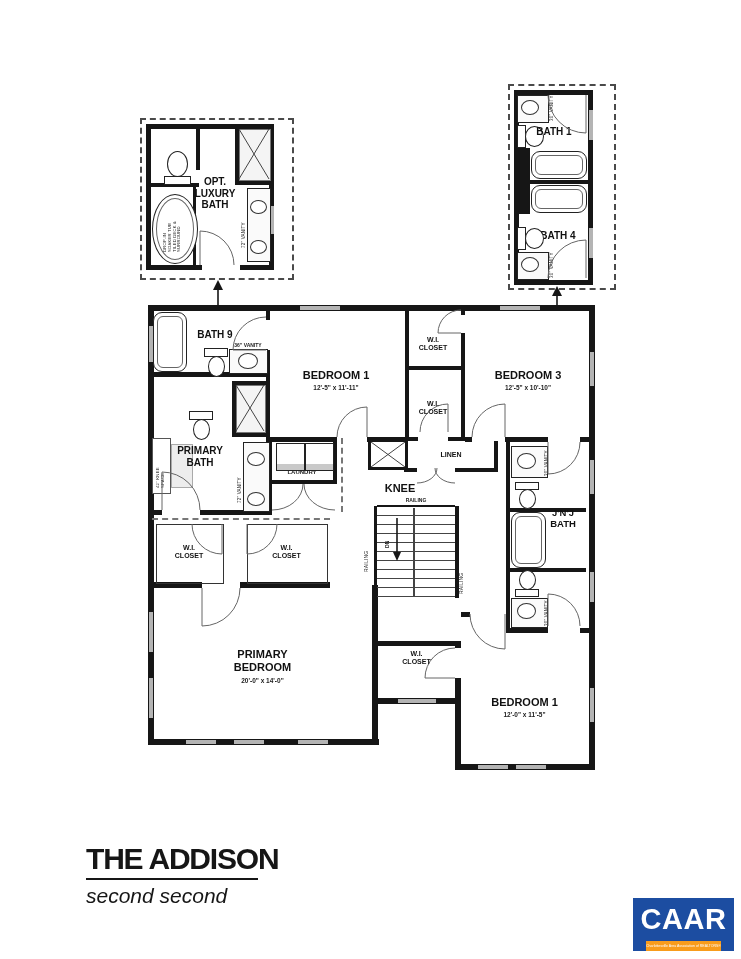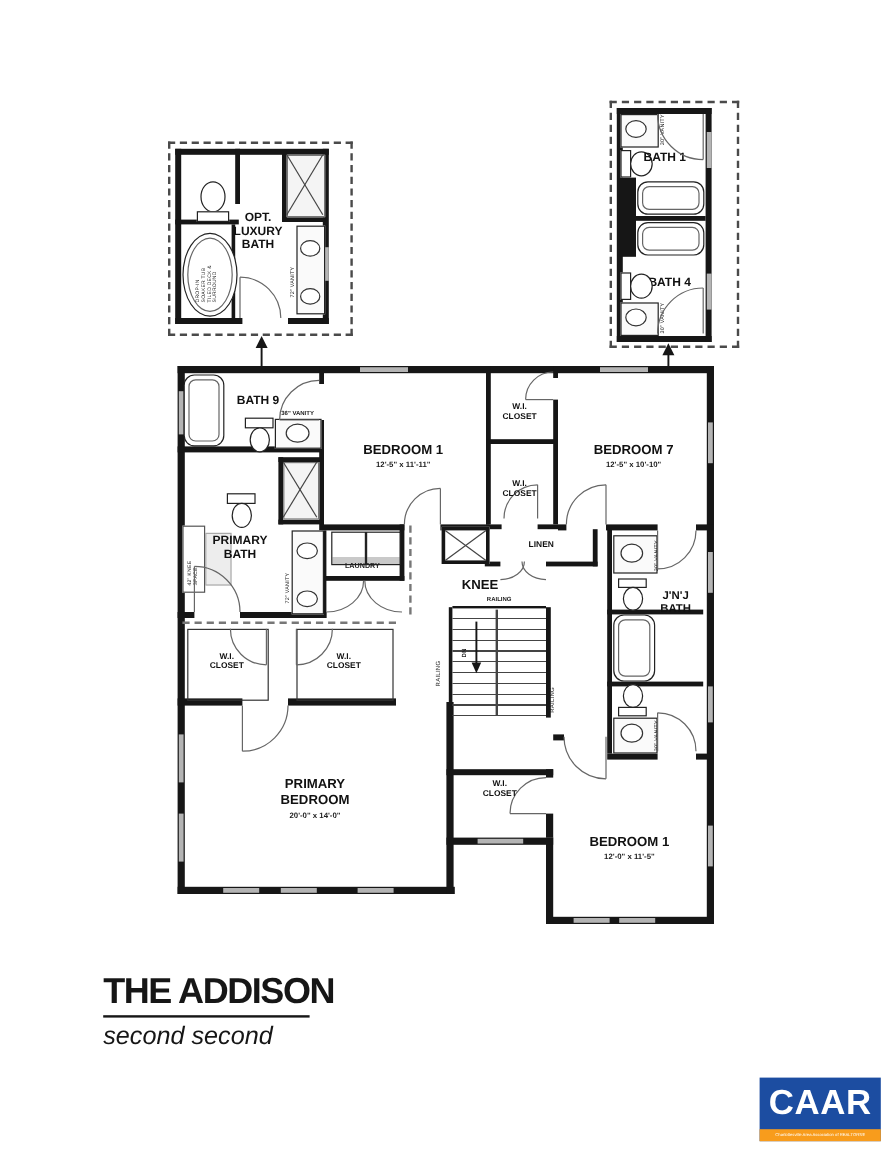--- a/index.html
+++ b/index.html
@@ -29,24 +29,24 @@
   .door{position:absolute;overflow:visible;}
   .door path{fill:none;stroke:#666;stroke-width:1;}
   .xsvg{position:absolute;overflow:visible;}
   .xsvg line{stroke:#444;stroke-width:1;}
   .stairs{position:absolute;background:repeating-linear-gradient(to bottom,transparent 0 8px,#444 8px 9px);}
   .thinbox{position:absolute;border:1.5px solid #333;background:transparent;}
   .arrow{position:absolute;overflow:visible;}
   .arrow line{stroke:#161616;stroke-width:1.6;}
   .arrow path{fill:#161616;}
   #titleblock{position:absolute;left:86px;top:810px;}
-  #plan-title{font-size:30px;font-weight:bold;letter-spacing:-1.2px;color:#161616;line-height:1.1;}
+  #plan-title{font-size:30px;font-weight:bold;letter-spacing:-1.2px;color:#161616;line-height:1.1;margin-top:32px;}
   #title-rule{width:172px;height:2px;background:#161616;margin-top:3px;}
   #plan-subtitle{font-size:21px;font-style:italic;color:#161616;margin-top:4px;}
-  #caar{position:absolute;left:633px;top:898px;width:101px;height:53px;background:#1c4da1;display:flex;flex-direction:column;}
+  #caar{position:absolute;left:633px;top:898px;width:101px;height:53px;background:#1c4da1;display:flex;flex-direction:column;align-items:center;}
   #caar-text{flex:1;color:#fff;font-weight:bold;font-size:29px;letter-spacing:.5px;text-align:center;line-height:42px;}
   #caar-strip{height:10px;background:#f89c1c;color:#fff;font-size:3.5px;text-align:center;line-height:10px;white-space:nowrap;overflow:hidden;}
 </style>
 </head>
 <body>
 
 <div id="canvas">
 
   <div class="dashed" style="left:140px;top:118px;width:150px;height:158px"></div>
   <i style="left:146px;top:124px;width:128px;height:5px"></i>
@@ -311,32 +311,32 @@
       <path d="M35 0 L35 35"></path>
     </svg>
   <svg class="door" style="left:425px;top:648px" width="30" height="30">
       <path d="M30 0 A30 30 0 0 0 0 30"></path>
       <path d="M30 30 L0 30"></path>
     </svg>
 
   <div class="lbl rm-s" style="left:183px;top:329px;width:64px">BATH 9</div>
   <div class="lbl rm" style="left:276px;top:369px;width:120px">BEDROOM 1</div>
   <div class="dim" style="left:276px;top:384px;width:120px">12'-5" x 11'-11"</div>
-  <div class="lbl rm" style="left:468px;top:369px;width:120px">BEDROOM 7</div>
+  <div class="lbl rm" style="left:468px;top:369px;width:120px">BEDROOM 3</div>
   <div class="dim" style="left:468px;top:384px;width:120px">12'-5" x 10'-10"</div>
   <div class="lbl" style="left:408px;top:336px;width:50px;font-size:7px">W.I.
 CLOSET</div>
   <div class="lbl" style="left:408px;top:400px;width:50px;font-size:7px">W.I.
 CLOSET</div>
   <div class="lbl rm-s" style="left:160px;top:445px;width:80px">PRIMARY
 BATH</div>
   <div class="fx" style="left:270px;top:469px;width:64px">LAUNDRY</div>
   <div class="lbl" style="left:408px;top:451px;width:86px;font-size:7px">LINEN</div>
   <div class="lbl rm" style="left:378px;top:482px;width:44px">KNEE</div>
-  <div class="lbl" style="left:540px;top:492px;width:46px;font-size:9.5px">J'N'J
+  <div class="lbl" style="left:540px;top:508px;width:46px;font-size:9.5px">J'N'J
 BATH</div>
   <div class="lbl" style="left:158px;top:544px;width:62px;font-size:7px">W.I.
 CLOSET</div>
   <div class="lbl" style="left:249px;top:544px;width:75px;font-size:7px">W.I.
 CLOSET</div>
   <div class="lbl rm" style="left:195px;top:648px;width:135px">PRIMARY
 BEDROOM</div>
   <div class="dim" style="left:195px;top:677px;width:135px">20'-0" x 14'-0"</div>
   <div class="lbl" style="left:380px;top:650px;width:73px;font-size:7px">W.I.
 CLOSET</div>

